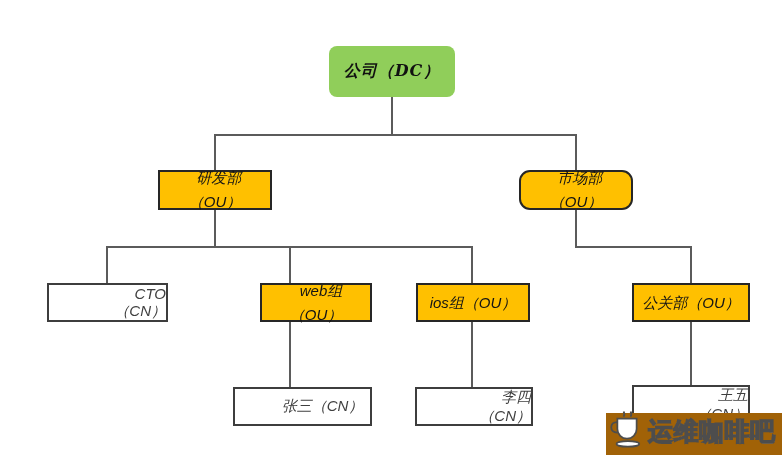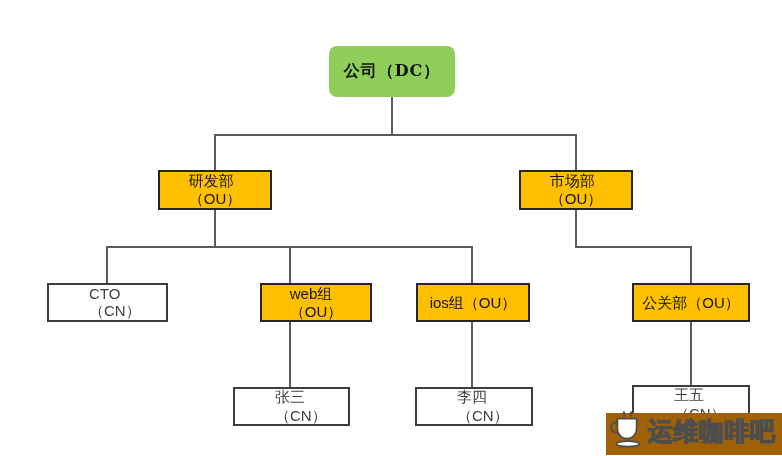--- a/index.html
+++ b/index.html
@@ -14,38 +14,39 @@
   .line {
     position: absolute;
     background: var(--line, #5b5b5b);
   }
   .box {
     position: absolute;
     box-sizing: border-box;
     display: flex;
     align-items: center;
     justify-content: center;
-    text-align: left;
+    text-align: right;
     white-space: pre-line;
     z-index: 2;
+    font-style: italic;
   }
   .box.dc {
     background: var(--dc_fill, #90ce5a);
     border-radius: 8px;
     font-family: "DejaVu Serif", serif;
     font-weight: bold;
     font-size: 16px;
     color: #111111;
     letter-spacing: 1px;
   }
   .box.ou {
     background: var(--ou_fill, #ffc000);
     border: 2px solid var(--box_border, #262626);
     font-size: 15px;
-    line-height: 18px;
+    line-height: 24px;
     color: #141414;
   }
   .box.cn {
     background: var(--cn_fill, #ffffff);
     border: 2px solid #3d3d3d;
     font-size: 15px;
     color: #3f3f3f;
     padding-left: 40px;
   }
   .watermark {
@@ -97,33 +98,33 @@
 
   <div class="line" style="left:289px; top:322px; width:2px; height:65px;"></div>
   <div class="line" style="left:471px; top:322px; width:2px; height:65px;"></div>
   <div class="line" style="left:690px; top:322px; width:2px; height:63px;"></div>
 
   <div class="box dc" style="left:329px; top:46px; width:126px; height:51px;">公司（DC）</div>
 
   <div class="box ou" style="left:158px; top:170px; width:114px; height:40px;">研发部
 （OU）</div>
 
-  <div class="box ou" style="left:519px; top:170px; width:114px; height:40px;">市场部
+  <div class="box ou" style="left:519px; top:170px; width:114px; height:40px;border-radius:11px;">市场部
 （OU）</div>
 
   <div class="box cn" style="left:47px; top:283px; width:121px; height:39px;">CTO（CN）</div>
 
   <div class="box ou" style="left:235px; top:283px; width:112px; height:39px;margin-left:25px;">web组
 （OU）</div>
 
   <div class="box ou" style="left:416px; top:283px; width:114px; height:39px;">ios组（OU）</div>
 
   <div class="box ou" style="left:632px; top:283px; width:118px; height:39px;">公关部（OU）</div>
 
-  <div class="box cn" style="left:233px; top:387px; width:117px; height:39px;">张三（CN）</div>
+  <div class="box cn" style="left:233px; top:387px; width:139px; height:39px;">张三（CN）</div>
 
   <div class="box cn" style="left:632px; top:385px; width:118px; height:40px;">王五（CN）</div>
 
   <div class="box cn" style="left:415px; top:387px; width:118px; height:39px;">李四（CN）</div>
 
   <div class="watermark">
     <svg class="wm-logo" viewBox="0 0 48 48">
       <path d="M13 16 q-7 0 -7 6 q0 6 7 6" fill="none" stroke="#4d4d4d" stroke-width="2"></path>
       <path d="M13 12 h22 v12 a11 11 0 0 1 -22 0 z" fill="#ffffff" stroke="#4d4d4d" stroke-width="2"></path>
       <ellipse cx="25" cy="41" rx="13" ry="3.2" fill="#ffffff" stroke="#4d4d4d" stroke-width="2"></ellipse>

